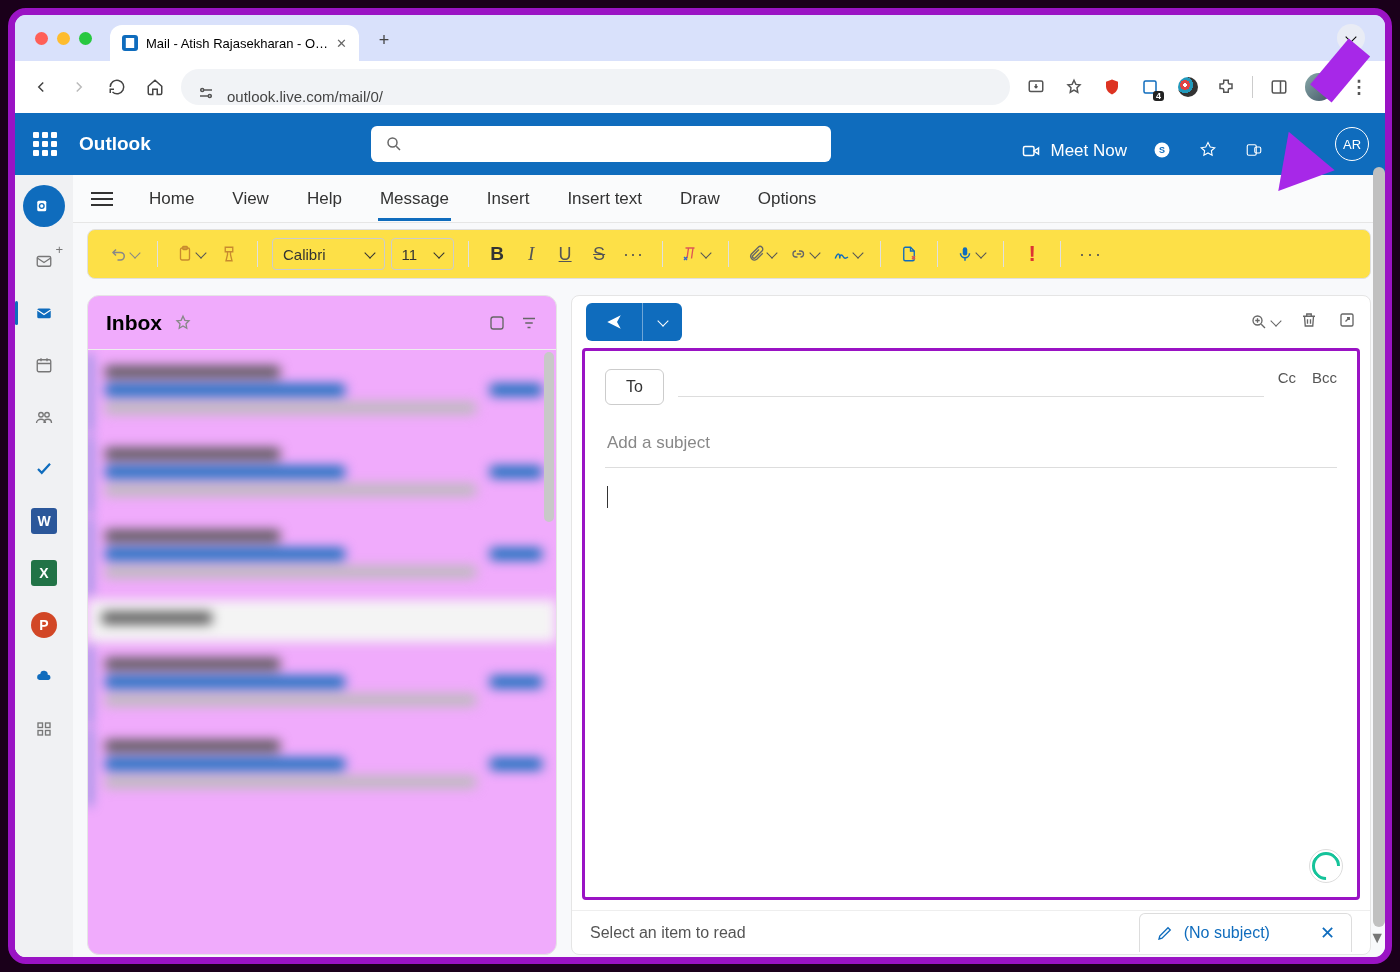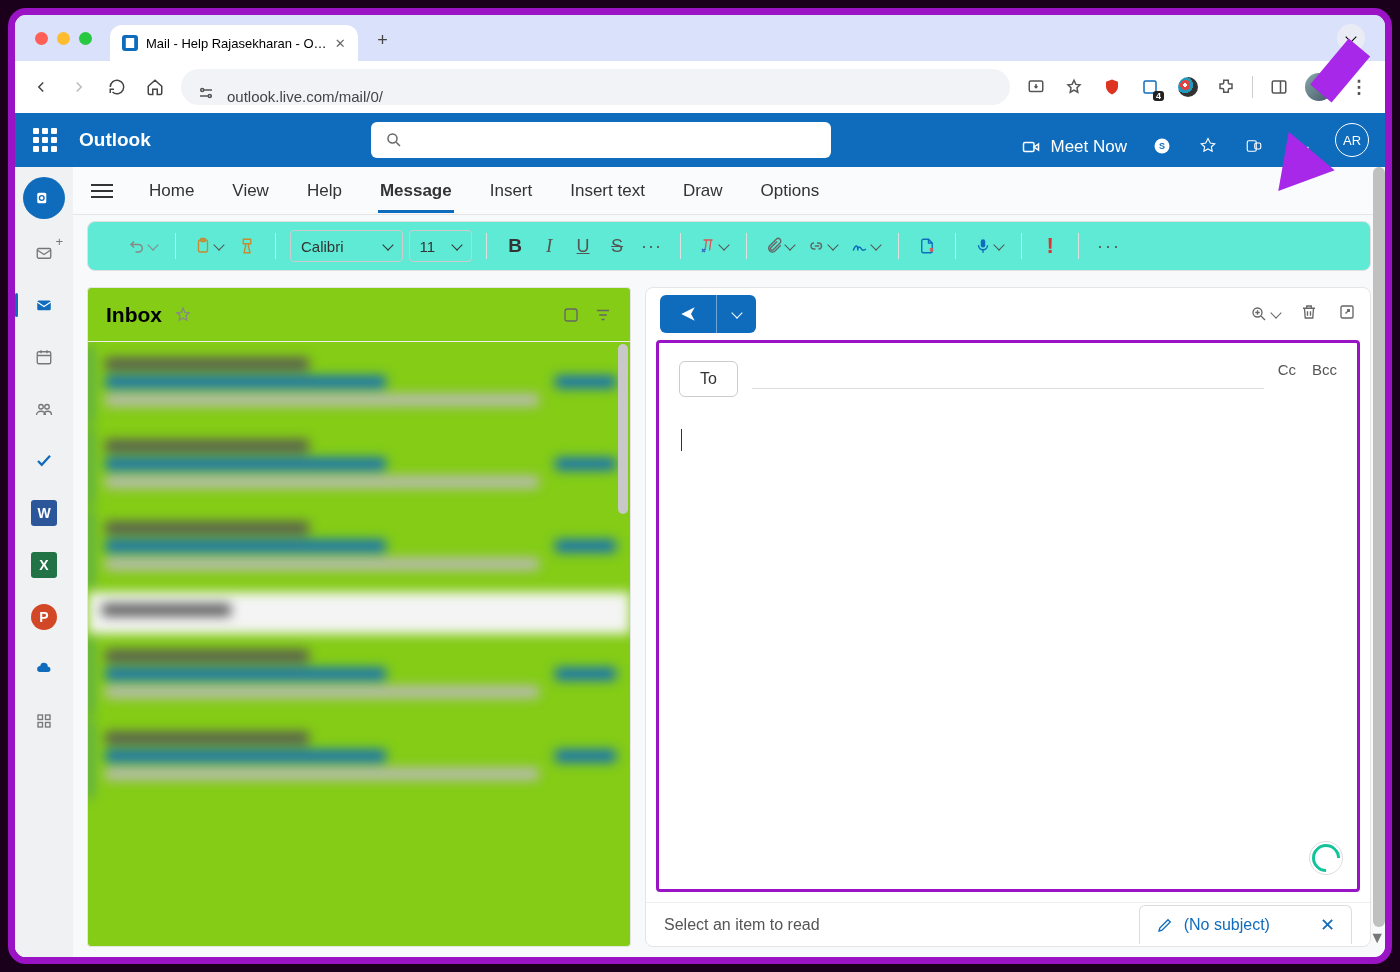--- a/index.html
+++ b/index.html
@@ -14,50 +14,50 @@
 .newtab{width:30px;height:30px;display:flex;align-items:center;justify-content:center;color:#444;margin-left:10px;margin-top:5px;font-size:18px}
 .tabs-right{margin-left:auto;width:28px;height:28px;border-radius:50%;background:#e9ecf5;display:flex;align-items:center;justify-content:center;margin-right:10px}
 .addrbar{background:#fff;height:52px;display:flex;align-items:center;padding:0 14px;gap:14px}
 .addrbar .navbtn{width:24px;height:24px;display:flex;align-items:center;justify-content:center;color:#444}
 .navbtn.disabled{color:#bbb}
 .url-field{flex:1;height:36px;background:#f1f3f6;border-radius:18px;display:flex;align-items:flex-end;padding:0 16px;gap:12px;color:#444;font-size:15px}
 .url-field .site-icon{color:#555}
 .addr-right{display:flex;align-items:center;gap:14px}
 .ext-icon{width:24px;height:24px;display:flex;align-items:center;justify-content:center;position:relative}
 .avatar-img{width:28px;height:28px;border-radius:50%;background:linear-gradient(135deg,#8aa,#456)}
-.outlook-header{height:54px;background:#0f6cbd;display:flex;align-items:center;padding:0 16px;gap:20px;color:#fff}
+.outlook-header{height:62px;background:#0f6cbd;display:flex;align-items:center;padding:0 16px;gap:20px;color:#fff}
 .waffle{width:28px;height:28px;display:grid;grid-template-columns:repeat(3,6px);grid-template-rows:repeat(3,6px);gap:3px;align-content:center;justify-content:center}
 .waffle span{background:#fff;border-radius:1px}
 .brand{font-size:19px;font-weight:600}
 .search-box{flex:0 0 460px;height:36px;background:#fff;border-radius:6px;display:flex;align-items:center;padding:0 14px;gap:10px;margin-left:200px}
 .search-box input{border:none;outline:none;font-size:16px;flex:1;color:#333}
 .header-right{margin-left:auto;display:flex;align-items:flex-end;gap:24px}
 .meet{display:flex;align-items:center;gap:10px;font-size:17px}
 .hdr-icon{width:22px;height:22px;display:flex;align-items:center;justify-content:center}
 .avatar-circle{width:34px;height:34px;border-radius:50%;border:1.5px solid #fff;display:flex;align-items:center;justify-content:center;font-size:13px}
 .app-body{display:flex;height:calc(100% - 152px);background:#f8f9fb}
 .left-rail{width:58px;background:#f0f1f3;display:flex;flex-direction:column;align-items:center;padding-top:10px;gap:16px}
 .rail-icon{width:36px;height:36px;display:flex;align-items:center;justify-content:center;color:#555;position:relative;border-radius:6px}
 .rail-icon.primary{background:#0f6cbd;border-radius:50%;width:42px;height:42px}
 .rail-icon.active::before{content:"";position:absolute;left:-11px;top:6px;bottom:6px;width:3px;background:#0f6cbd;border-radius:2px}
 .main-area{flex:1;display:flex;flex-direction:column}
 .ribbon-tabs{height:48px;background:#fafbfc;display:flex;align-items:center;padding:0 18px;gap:34px;border-bottom:1px solid #e6e6e6}
 .hamburger{width:22px;display:flex;flex-direction:column;gap:4px}
 .hamburger span{height:2px;background:#333}
 .ribbon-tab{font-size:17px;color:#333;padding:10px 2px;position:relative}
-.ribbon-tab.selected{font-weight:700}
+.ribbon-tab.selected{font-weight:400}
 .ribbon-tab.selected::after{content:"";position:absolute;left:0;right:0;bottom:-2px;height:3px;background:#0f6cbd}
-.ribbon-bar{height:50px;background:#5eead4;border:1px solid #e0e0e0;border-radius:8px;margin:6px 14px;display:flex;align-items:center;padding:0 28px;gap:6px;position:relative}
+.ribbon-bar{height:50px;background:#fde047;border:1px solid #e0e0e0;border-radius:8px;margin:6px 14px;display:flex;align-items:center;padding:0 10px;gap:6px;position:relative}
 .rb-group{display:flex;align-items:center;gap:6px;padding:0 8px}
 .rb-sep{width:1px;height:26px;background:#e0e0e0}
 .rb-btn{min-width:28px;height:34px;display:flex;align-items:center;justify-content:center;gap:3px;color:#555;border-radius:4px;padding:0 4px}
 .font-select{height:32px;border:1px solid #ccc;border-radius:4px;display:flex;align-items:center;padding:0 10px;font-size:15px;gap:40px;color:#333}
 .font-size{height:32px;border:1px solid #ccc;border-radius:4px;display:flex;align-items:center;padding:0 10px;font-size:15px;gap:18px;color:#333}
 .content-row{flex:1;display:flex;padding:10px 14px;gap:14px;overflow:hidden}
-.inbox-col{width:544px;background:#84cc16;border:1px solid #e5e5e5;border-radius:4px;display:flex;flex-direction:column;overflow:hidden;position:relative}
+.inbox-col{width:470px;background:#f0abfc;border:1px solid #e5e5e5;border-radius:12px;display:flex;flex-direction:column;overflow:hidden;position:relative}
 .inbox-hdr{height:54px;display:flex;align-items:center;padding:0 18px;gap:12px;border-bottom:1px solid #eee}
 .inbox-hdr h2{font-size:21px;font-weight:600}
 .inbox-hdr-right{margin-left:auto;display:flex;gap:14px;color:#666}
 .msg-item{padding:12px 14px;border-left:3px solid #0f6cbd;margin:4px 0;filter:blur(6px)}
 .msg-line{height:12px;background:#ccc;margin-bottom:6px;border-radius:3px}
 .msg-line.title{width:40%;background:#555}
 .msg-line.blue{background:#0f6cbd;width:55%}
 .msg-line.body{width:85%;background:#bbb}
 .msg-line.time{width:12%;background:#0f6cbd;float:right;margin-top:-18px}
 .inbox-scroll{position:absolute;right:2px;top:56px;width:10px;height:170px;background:#c8c8c8;border-radius:5px}
@@ -95,21 +95,21 @@
 <div class="outer-frame">
 
   <div class="browser-chrome">
     <div class="traffic">
       <div class="dot" style="background:#ff5f57"></div>
       <div class="dot" style="background:#febc2e"></div>
       <div class="dot" style="background:#28c840"></div>
     </div>
     <div class="tab">
       <div class="favicon"></div>
-      <span>Mail - Help Rajasekharan - O…</span>
+      <span>Mail - Atish Rajasekharan - O…</span>
       <span style="margin-left:auto;color:#666">✕</span>
     </div>
     <div class="newtab">+</div>
     <div class="tabs-right">
         <span class="chevron"></span>
       </div>
   </div>
 
   <div class="addrbar">
     <div class="navbtn">
@@ -510,20 +510,21 @@
           </div>
           <div class="compose-frame">
             <div class="to-row">
               <div class="to-btn"><span>To</span></div>
               <div class="to-line"></div>
               <div class="ccbcc">
                 <span>Cc</span>
                 <span>Bcc</span>
               </div>
             </div>
+            <div class="subject-row"><span>Add a subject</span></div>
             <div class="body-area">
               <div class="cursor"></div>
             </div>
             <div class="grammarly"></div>
           </div>
           <div class="bottom-bar">
             <span>Select an item to read</span>
             <div class="tab-item">
               <svg viewBox="0 0 24 24" fill="none" stroke="#0f6cbd" stroke-width="1.8">
                   <path d="M4 20l4-1 11-11-3-3L5 16z"></path>

